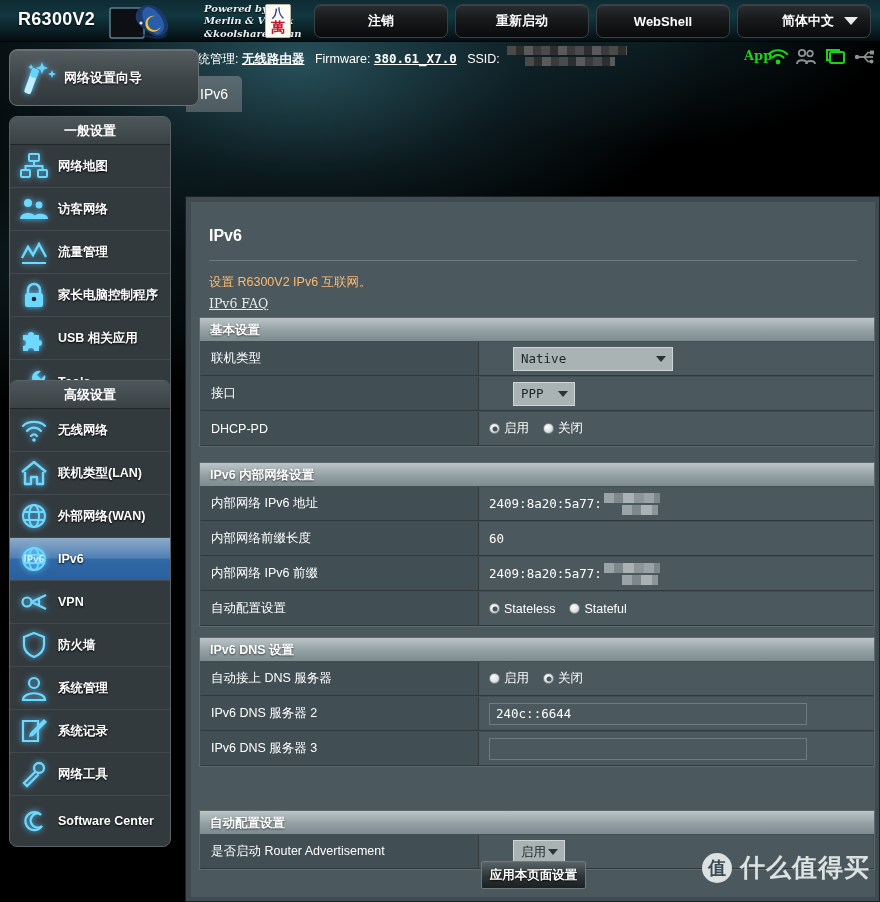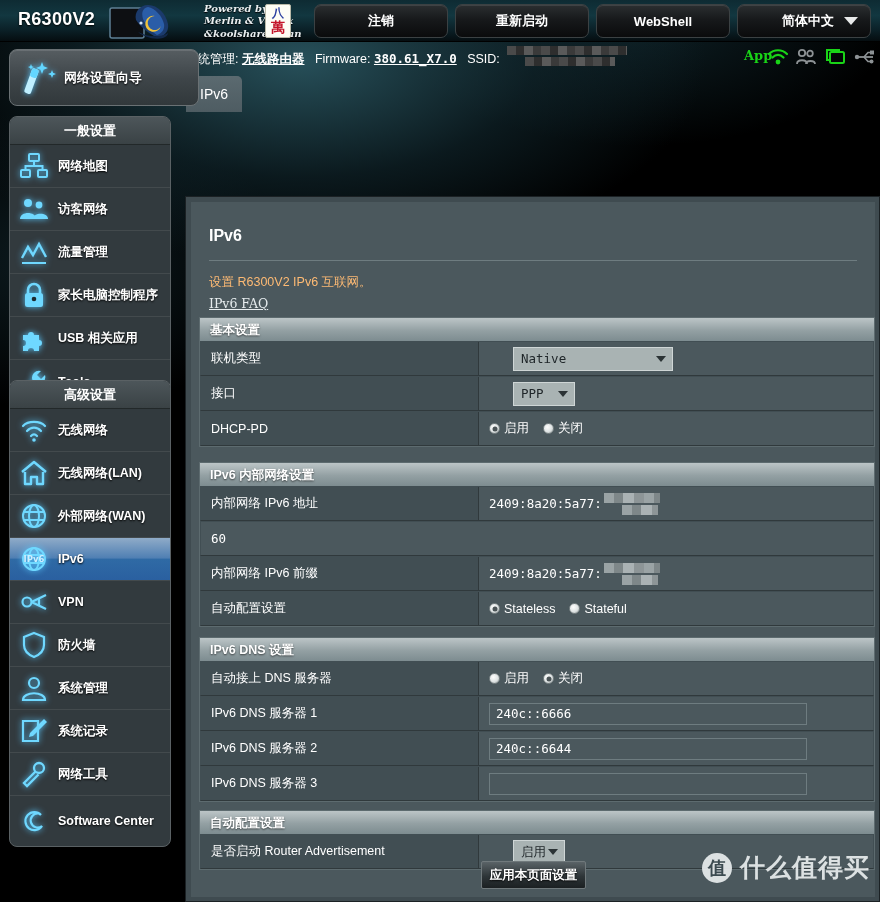--- a/index.html
+++ b/index.html
@@ -431,21 +431,21 @@
         <span class="mi-label">无线网络</span>
       </div>
 
       <div class="menu-item">
         <span class="mi-icon">
           <svg class="mi-svg glow" viewBox="0 0 30 30" fill="none" stroke="#6fd8ff" stroke-width="2.4" stroke-linejoin="round">
             <path d="M3 14 L15 4 L27 14"></path>
               <path d="M6 14 v12 h6 v-7 h6 v7 h6 v-12"></path>
           </svg>
         </span>
-        <span class="mi-label">无线网络(LAN)</span>
+        <span class="mi-label">联机类型(LAN)</span>
       </div>
 
       <div class="menu-item">
         <span class="mi-icon">
           <svg class="mi-svg glow" viewBox="0 0 30 30" fill="none" stroke="#6fd8ff" stroke-width="2">
             <circle cx="15" cy="15" r="11"></circle>
               <ellipse cx="15" cy="15" rx="5" ry="11"></ellipse>
             <path d="M4.5 11 H25.5 M4.5 19 H25.5"></path>
           </svg>
         </span>
@@ -587,20 +587,21 @@
             <div class="cell-r">
               <span class="mono-val">2409:8a20:5a77:</span>
               <span class="red-inline">
                   <i class="a"></i>
                   <i class="b"></i>
                 </span>
             </div>
           </div>
 
           <div class="row">
+            <div class="cell-l">内部网络前缀长度</div>
             <div class="cell-r">
               <span class="mono-val">60</span>
             </div>
           </div>
 
           <div class="row">
             <div class="cell-l">内部网络 IPv6 前缀</div>
             <div class="cell-r">
               <span class="mono-val">2409:8a20:5a77:</span>
               <span class="red-inline">
@@ -641,26 +642,20 @@
                   <span>启用</span>
                 </label>
                 <label class="ropt">
                   <span class="rdot sel"></span>
                   <span>关闭</span>
                 </label>
               </span>
             </div>
           </div>
 
-          <div class="row">
-            <div class="cell-l">IPv6 DNS 服务器 1</div>
-            <div class="cell-r">
-              <input class="txt" type="text" value="240c::6666" style="">
-            </div>
-          </div>
 
           <div class="row">
             <div class="cell-l">IPv6 DNS 服务器 2</div>
             <div class="cell-r">
               <input class="txt" type="text" value="240c::6644" style="">
             </div>
           </div>
 
           <div class="row">
             <div class="cell-l">IPv6 DNS 服务器 3</div>

